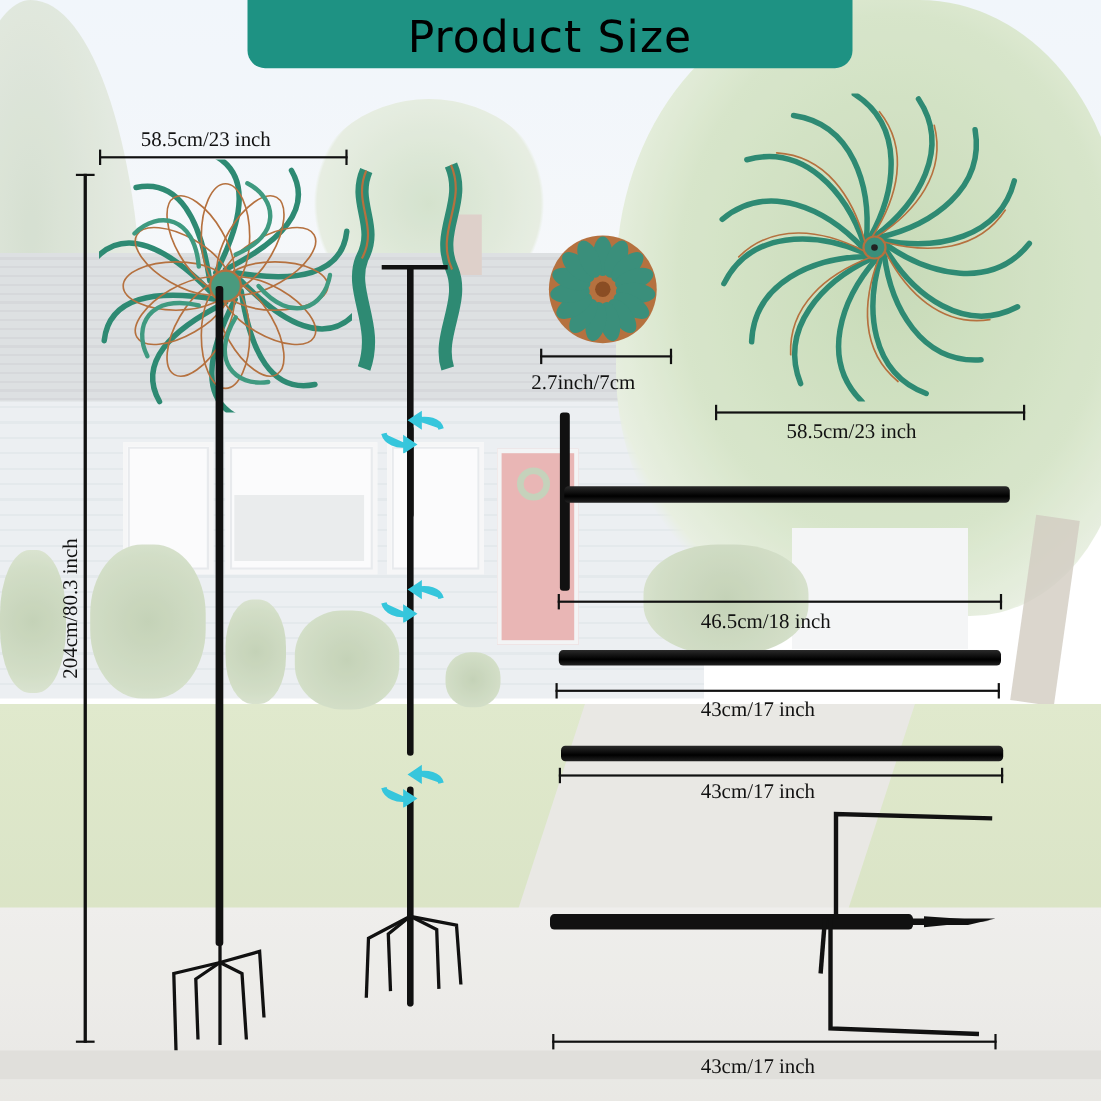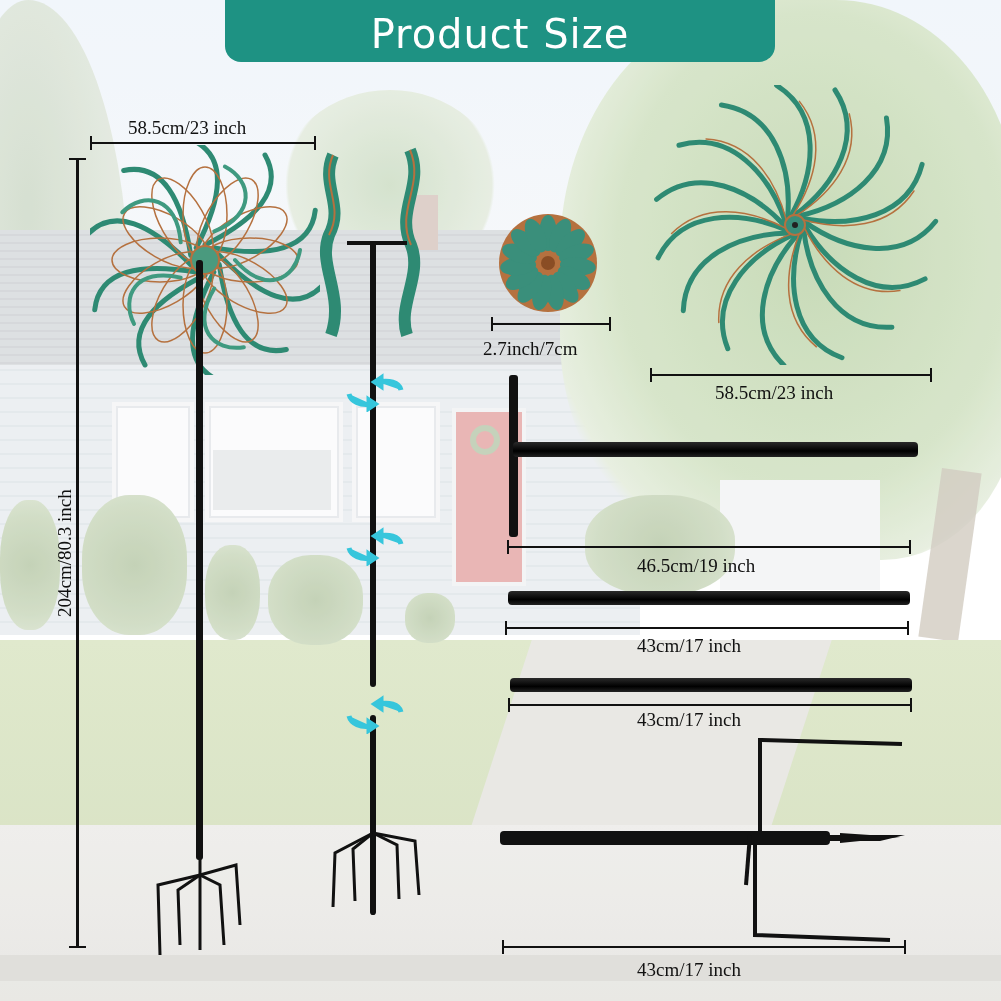--- a/index.html
+++ b/index.html
@@ -21,21 +21,21 @@
   .garage{position:absolute;left:720px;top:480px;width:160px;height:110px;background:#f2f3f4;}
   .bush{position:absolute;border-radius:45%;background:radial-gradient(circle,#b8c9a8,#c9d7bb 70%,#d6e0cb);}
   .lawn{position:absolute;left:0;top:640px;width:1001px;height:190px;background:linear-gradient(#d9e4c2,#d3dfba);}
   .walk{position:absolute;left:470px;top:640px;width:300px;height:190px;background:#e4e3df;transform:skewX(-18deg);transform-origin:bottom left;}
   .pavement{position:absolute;left:0;top:825px;width:1001px;height:176px;background:linear-gradient(#ecebe8,#e4e3df);}
   .curb{position:absolute;left:0;top:955px;width:1001px;height:26px;background:#d9d8d4;}
   .veil{position:absolute;inset:0;background:rgba(255,255,255,.18);}
 
   
   .banner{position:absolute;left:225px;top:-12px;width:550px;height:74px;background:#1e9283;border-radius:0 0 16px 16px;display:flex;align-items:flex-end;justify-content:center;padding-bottom:8px;box-sizing:border-box;}
-  .banner span{font-family:"DejaVu Sans",sans-serif;color:#ffffff;font-size:40px;letter-spacing:1px;line-height:1;}
+  .banner span{font-family:"DejaVu Sans",sans-serif;color:#000000;font-size:40px;letter-spacing:1px;line-height:1;}
 
   
   .dim{position:absolute;height:2px;background:#111;}
   .dim::before,.dim::after{content:"";position:absolute;top:-6px;width:2px;height:14px;background:#111;}
   .dim::before{left:0;} .dim::after{right:0;}
   .vdim{position:absolute;width:3px;background:#111;}
   .vdim::before,.vdim::after{content:"";position:absolute;left:-7px;height:2px;width:17px;background:#111;}
   .vdim::before{top:0;} .vdim::after{bottom:0;}
   .lbl{position:absolute;font-family:"Liberation Serif",serif;font-size:19px;color:#111;white-space:nowrap;}
   .vlbl{position:absolute;font-family:"Liberation Serif",serif;font-size:19px;color:#111;white-space:nowrap;transform:rotate(-90deg);transform-origin:left top;}
@@ -251,21 +251,21 @@
 <div class="vdim" style="left:76px;top:158px;height:790px;"></div>
 <div class="vlbl" style="left:54px;top:617px;">204cm/80.3 inch</div>
 
 <div class="dim" style="left:491px;top:323px;width:120px;"></div>
 <div class="lbl" style="left:483px;top:338px;">2.7inch/7cm</div>
 
 <div class="dim" style="left:650px;top:374px;width:282px;"></div>
 <div class="lbl" style="left:715px;top:382px;">58.5cm/23 inch</div>
 
 <div class="dim" style="left:507px;top:546px;width:404px;"></div>
-<div class="lbl" style="left:637px;top:555px;">46.5cm/19 inch</div>
+<div class="lbl" style="left:637px;top:555px;">46.5cm/18 inch</div>
 
 <div class="dim" style="left:505px;top:627px;width:404px;"></div>
 <div class="lbl" style="left:637px;top:635px;">43cm/17 inch</div>
 
 <div class="dim" style="left:508px;top:704px;width:404px;"></div>
 <div class="lbl" style="left:637px;top:709px;">43cm/17 inch</div>
 
 <div class="dim" style="left:502px;top:946px;width:404px;"></div>
 <div class="lbl" style="left:637px;top:959px;">43cm/17 inch</div>
 

